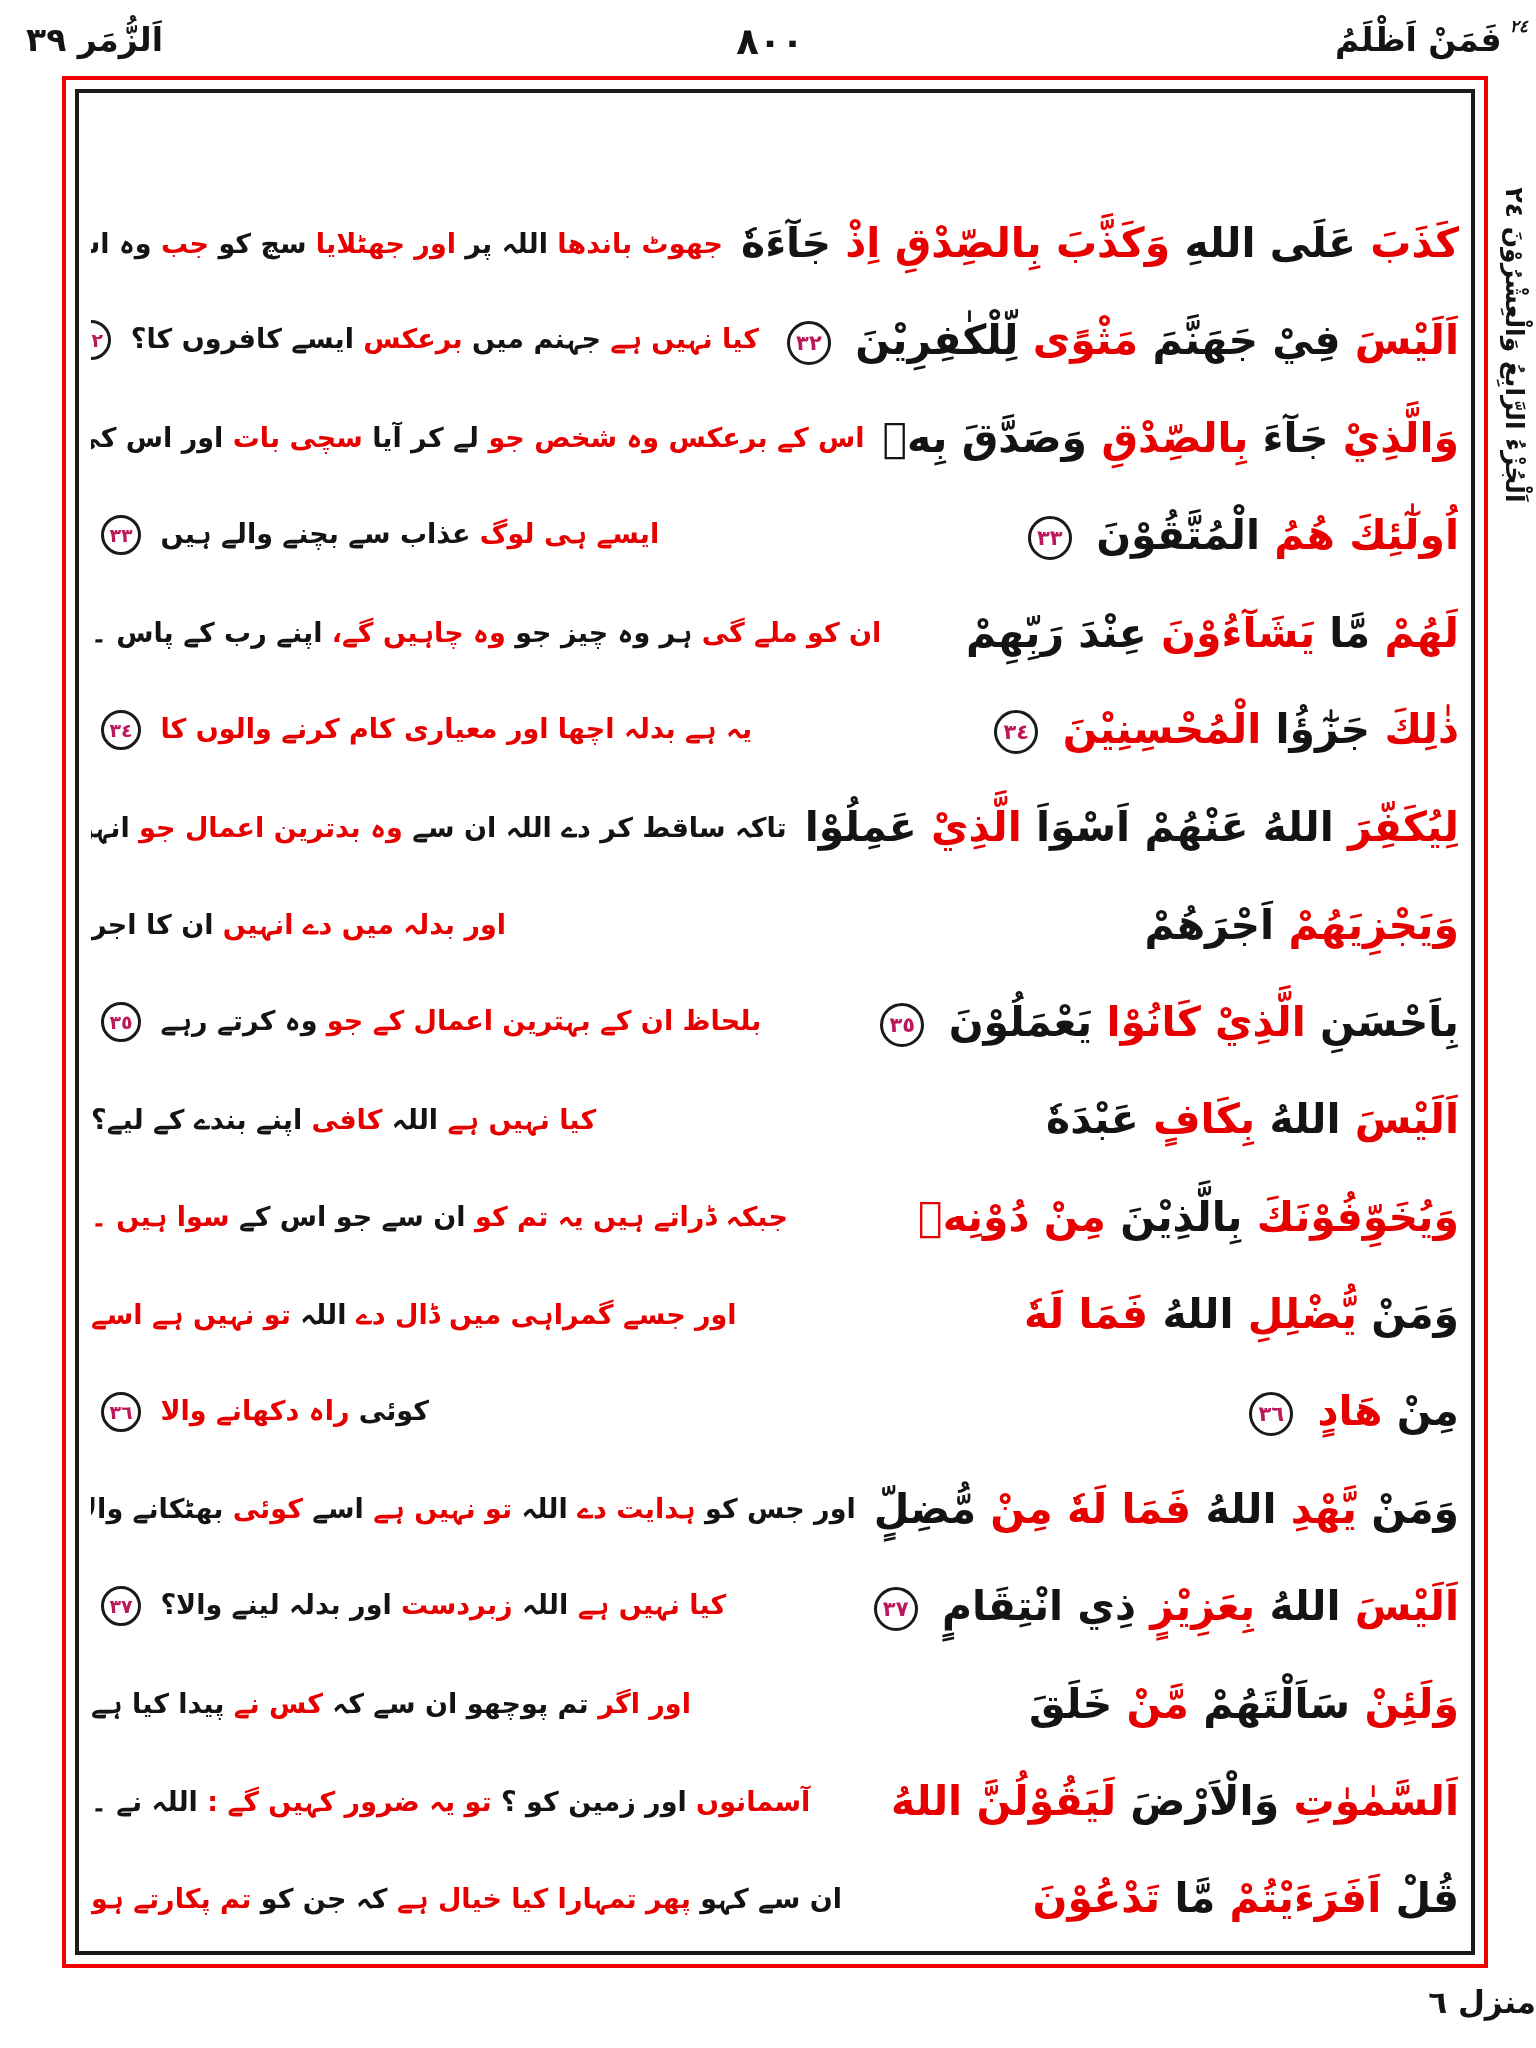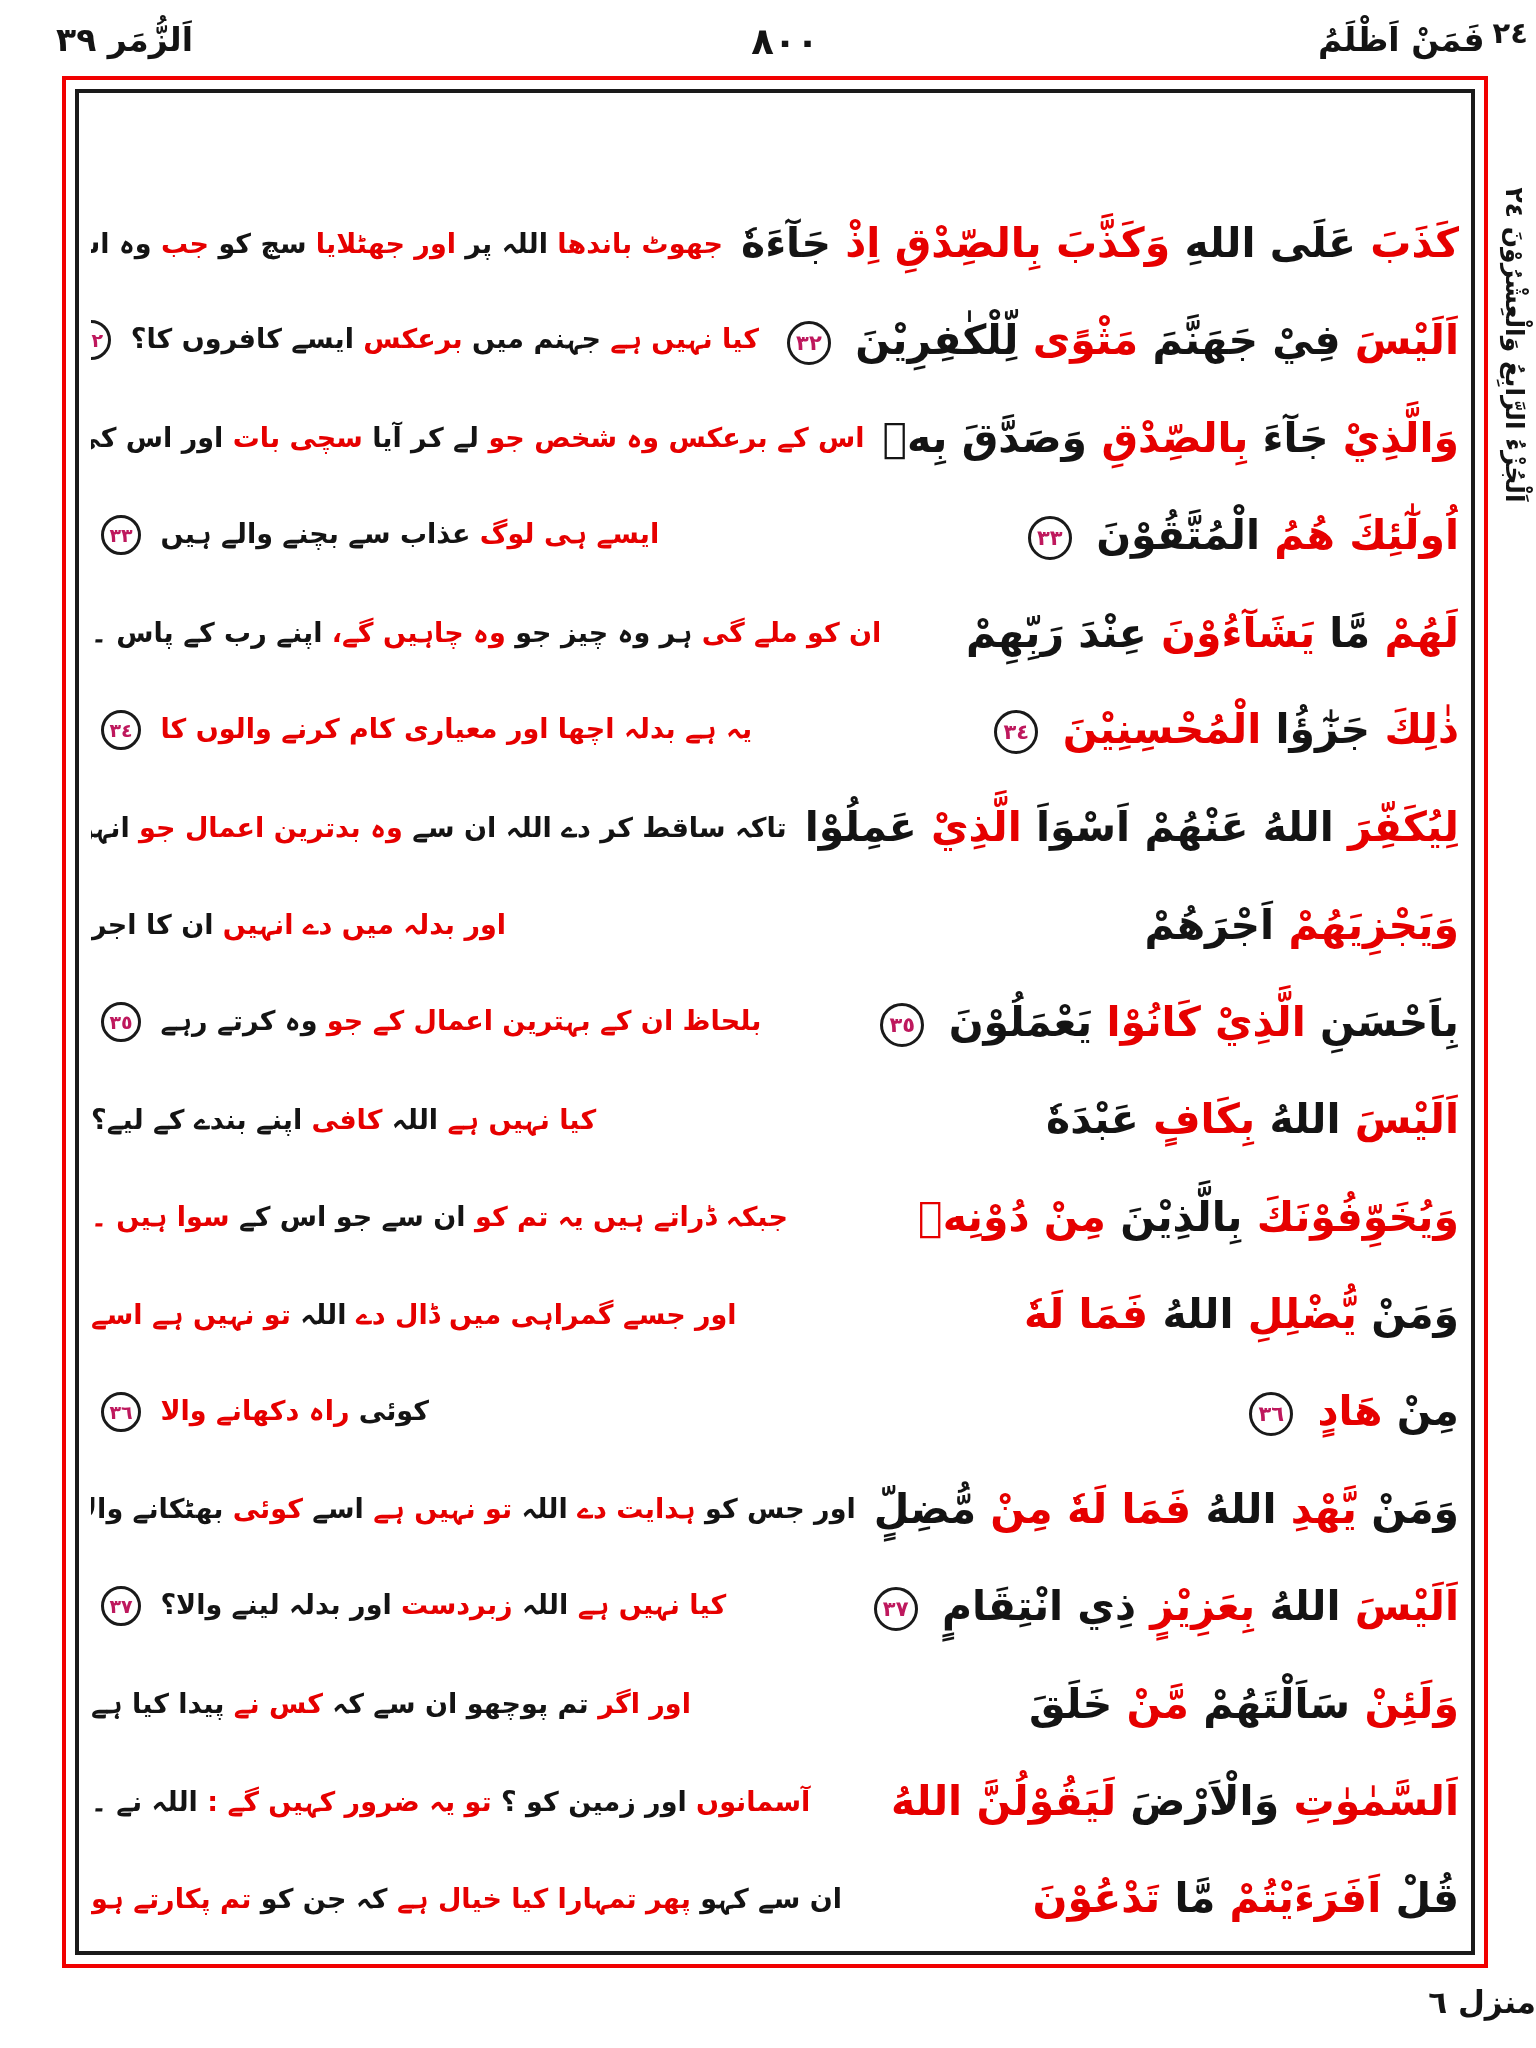--- a/index.html
+++ b/index.html
@@ -2,25 +2,25 @@
 <html lang="ur" dir="rtl"><head>
 <meta charset="utf-8">
 <style>
   html,body{margin:0;padding:0;}
   body{
     width:1536px;height:2048px;position:relative;overflow:hidden;
     background:#ffffff;color:#141414;
     font-family:"DejaVu Sans",sans-serif;
   }
   
-  .hdr-item{position:absolute;top:20px;font-size:33px;font-weight:bold;white-space:nowrap;margin-left:30px;}
+  .hdr-item{position:absolute;top:20px;font-size:33px;font-weight:bold;white-space:nowrap;}
   .hdr-left{left:26px;direction:rtl;}
   .hdr-center{left:4px;right:0;text-align:center;font-size:37px;}
   .hdr-right{right:8px;display:flex;direction:ltr;gap:8px;align-items:flex-start;}
-  .hdr-right .num{font-size:29px;margin-top:-4px;}
+  .hdr-right .num{font-size:17px;margin-top:-4px;font-style:italic;}
   
   .frame{position:absolute;left:62px;top:76px;width:1426px;height:1892px;
          border:4px solid #f10000;background:#fff;box-sizing:border-box;}
   .frame-inner{position:absolute;left:9px;top:9px;right:9px;bottom:9px;
          border:4px solid #1a1a1a;box-sizing:border-box;}
   .content{position:absolute;left:12px;top:4px;right:12px;bottom:4px;
          display:flex;flex-direction:column;}
   
   .row{flex:1 1 0;display:flex;justify-content:space-between;align-items:center;
        gap:18px;overflow:hidden;min-height:0;}

